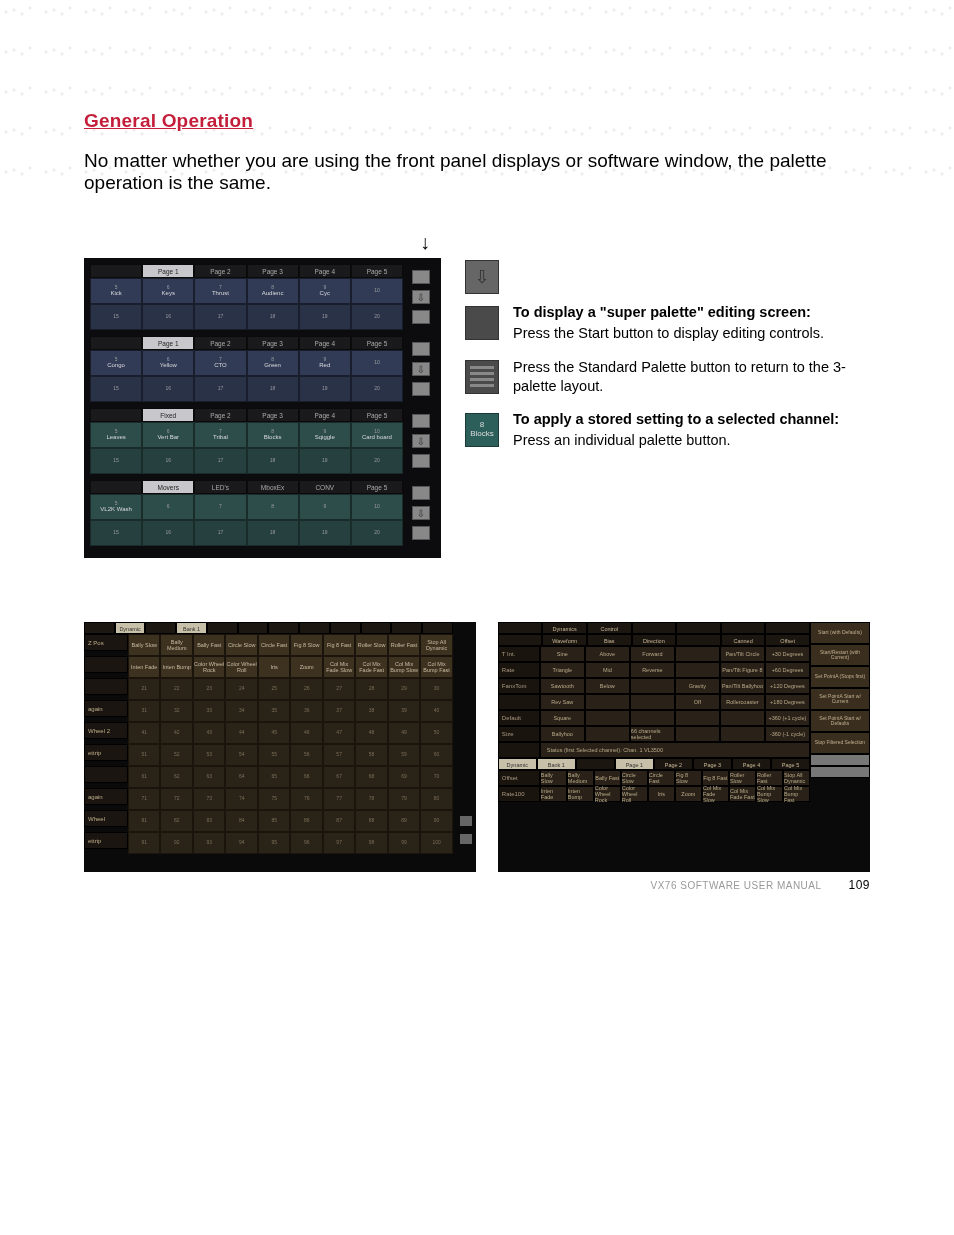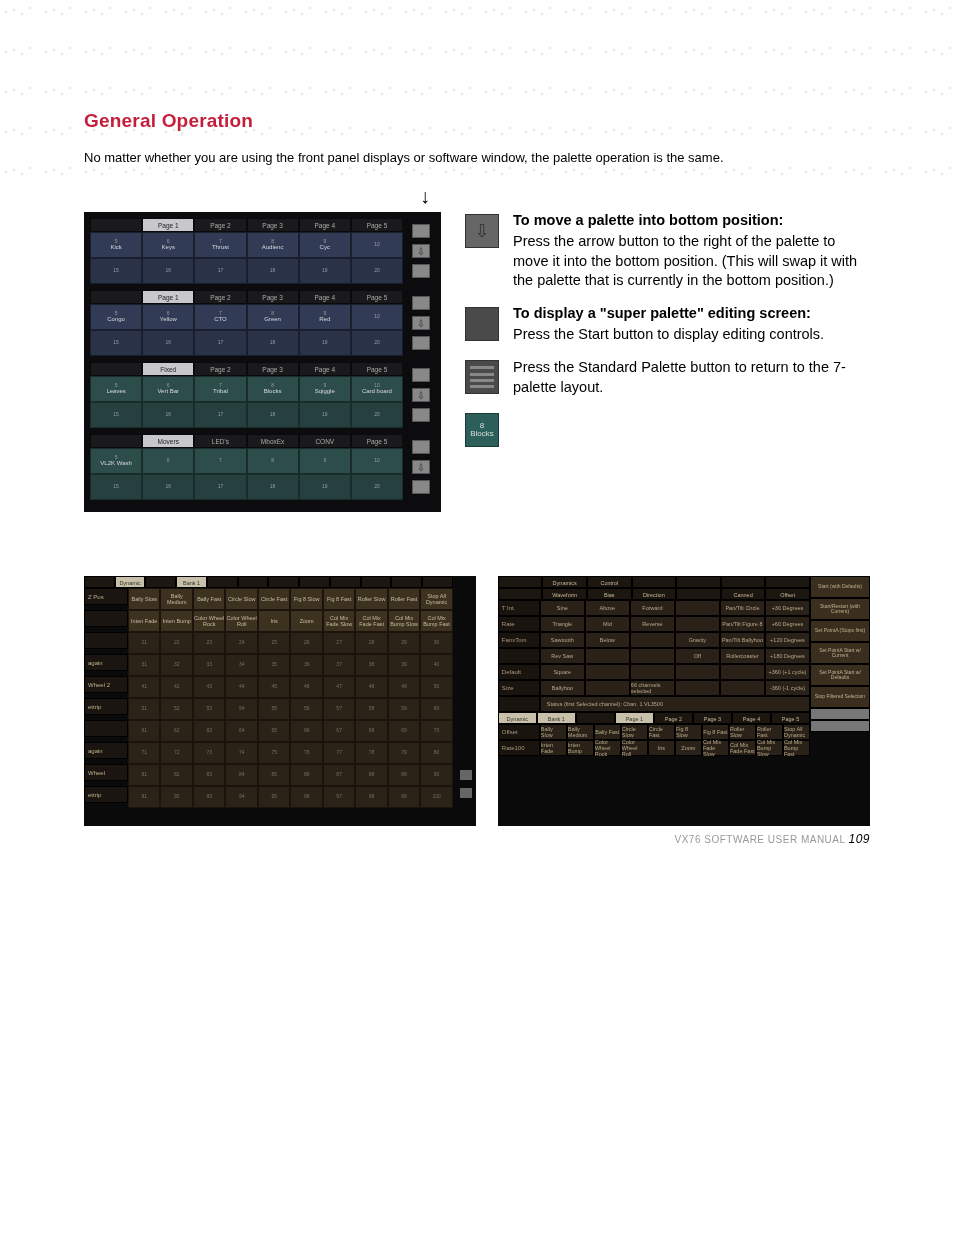--- a/index.html
+++ b/index.html
@@ -4,22 +4,22 @@
 <style>
   * { box-sizing: border-box; margin: 0; padding: 0; }
   body { font-family: Arial, Helvetica, sans-serif; background: #fff; width: 954px; margin: 0 auto; position: relative; color: #000; }
   .bg-pattern { position: absolute; top: 0; left: 0; right: 0; height: 200px; z-index: 0; opacity: 0.15; background:
     radial-gradient(circle at 15% 30%, #888 1px, transparent 2px),
     radial-gradient(circle at 35% 25%, #888 1px, transparent 2px),
     radial-gradient(circle at 55% 35%, #888 1px, transparent 2px),
     radial-gradient(circle at 75% 20%, #888 1px, transparent 2px);
     background-size: 40px 40px; }
   .page { position: relative; z-index: 1; padding: 110px 84px 60px 84px; }
-  h1 { color: #c41e3a; font-size: 19px; font-weight: bold; margin-bottom: 18px; letter-spacing: 0.2px; }
-  .intro { font-size: 13px; margin-bottom: 20px; color: #000; }
+  h1 { color: #c41e3a; font-size: 19px; font-weight: bold; margin-bottom: 18px; letter-spacing: 0.2px; text-decoration: underline; }
+  .intro { font-size: 19px; margin-bottom: 37px; color: #000; }
   .arrow-down { display: block; margin: 0 0 4px 336px; font-size: 20px; }
   .main-row { display: flex; gap: 24px; align-items: flex-start; }
   .panel { background: #0c0c0e; width: 357px; padding: 6px 6px; }
   .pal-block { margin-bottom: 6px; }
   .pal-block.blue .cell { background: #323b56; border: 1px solid #1a1e2c; }
   .pal-block.blue .cell.dim { background: #2a3248; }
   .pal-block.teal .cell { background: #2c4d4a; border: 1px solid #1a2c2a; }
   .pal-block.teal .cell.dim { background: #25403e; }
   .tabrow { display: flex; }
   .tabcell { flex: 1; height: 14px; font-size: 6.5px; color: #aaa; text-align: center; line-height: 14px; background: #1a1a1c; border: 1px solid #0a0a0a; }
@@ -41,21 +41,21 @@
   .instr-icon.lines { background: #4a4a4a; flex-direction: column; gap: 3px; padding: 5px 4px; justify-content: space-evenly; }
   .instr-icon.lines div { height: 3px; background: #888; width: 100%; }
   .instr-icon.teal { background: #2c5f5a; color: #ddd; font-size: 8px; flex-direction: column; line-height: 1.1; border: 1px solid #1a3a37; }
   .instr-text b { display: block; font-weight: bold; margin-bottom: 4px; }
   .instr-text p { line-height: 1.35; margin-bottom: 4px; }
   .lower-row { display: flex; gap: 22px; margin-top: 64px; }
   .lower-panel { background: #0a0a0a; height: 250px; position: relative; overflow: hidden; }
   .lp1 { width: 400px; }
   .lp2 { width: 380px; }
   .footer { position: absolute; bottom: 40px; right: 84px; font-size: 10px; letter-spacing: 0.5px; color: #999; }
-  .footer .pg { color: #000; font-size: 12px; font-style: italic; }
+  .footer .pg { color: #000; margin-left: 24px; font-size: 12px; }
   
   .lp1 .toprow, .lp1 .gridrow { display: flex; }
   .lp1 .sidetab { width: 44px; font-size: 6px; color: #bfae8a; background: #1a1510; height: 17px; border: 1px solid #000; display:flex; align-items:center; padding-left:3px; }
   .lp1 .lcell { flex: 1; height: 22px; background: #3d3220; border: 1px solid #1a140c; font-size: 5.5px; color: #c8bba0; text-align: center; display:flex; flex-direction:column; justify-content:center; line-height:1.1; }
   .lp1 .lcell.dim { background: #2a2318; color:#7a6e58; font-size:5px; }
   .lp1 .bankrow { display:flex; height:12px; }
   .lp1 .banktab { flex:1; background:#1c1710; border:1px solid #000; font-size:5.5px; color:#8a7e68; text-align:center; line-height:12px; }
   .lp1 .banktab.active { background:#c8c0a8; color:#333; }
   .lp1-side { width:20px; display:flex; flex-direction:column; align-items:center; justify-content:flex-end; gap:8px; padding-bottom:10px; margin-left:3px; }
   .lp1-side div { width:12px; height:10px; background:#666; }
@@ -337,47 +337,47 @@
             <div class="side-btn"></div>
           </div>
         </div>
       </div>
 
     <div class="instr-col" id="instr-col">
         <div class="instr-item">
           <div class="instr-icon arrow">
             <span style="color:#333;font-size:18px;">⇩</span>
           </div>
-          <div class="instr-text">
-            <b>To move a palette into bottom position:</b>
-            <p>Press the arrow button to the right of the palette to move it into the bottom position. (This will swap it with the palette that is currently in the bottom position.)</p>
-          </div>
         </div>
         <div class="instr-item">
           <div class="instr-icon sq2"></div>
           <div class="instr-text">
             <b>To display a "super palette" editing screen:</b>
             <p>Press the Start button to display editing controls.</p>
           </div>
         </div>
         <div class="instr-item">
           <div class="instr-icon lines">
             <div></div>
             <div></div>
             <div></div>
             <div></div>
           </div>
           <div class="instr-text">
-            <p>Press the Standard Palette button to return to the 7-palette layout.</p>
+            <p>Press the Standard Palette button to return to the 3-palette layout.</p>
           </div>
         </div>
         <div class="instr-item">
           <div class="instr-icon teal">
             <span>8</span>
             <span>Blocks</span>
+          </div>
+          <div class="instr-text">
+            <b>To apply a stored setting to a selected channel:</b>
+            <p>Press an individual palette button.</p>
           </div>
         </div>
       </div>
   </div>
 
   <div class="lower-row">
     <div class="lower-panel lp1" id="lp1">
         <div class="lp1-main">
           <div class="lp1-grid">
             <div class="bankrow">

